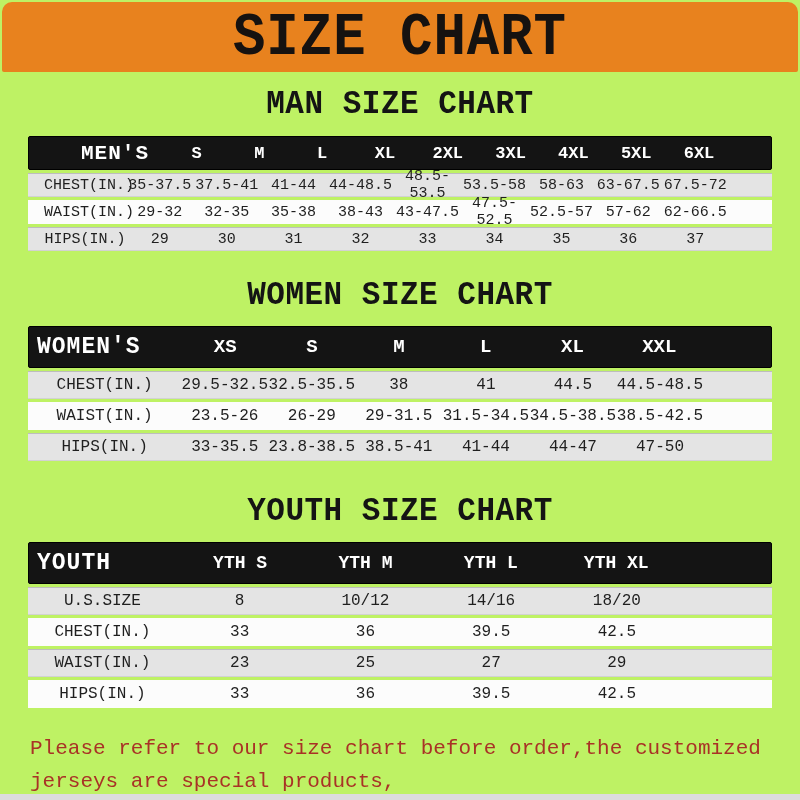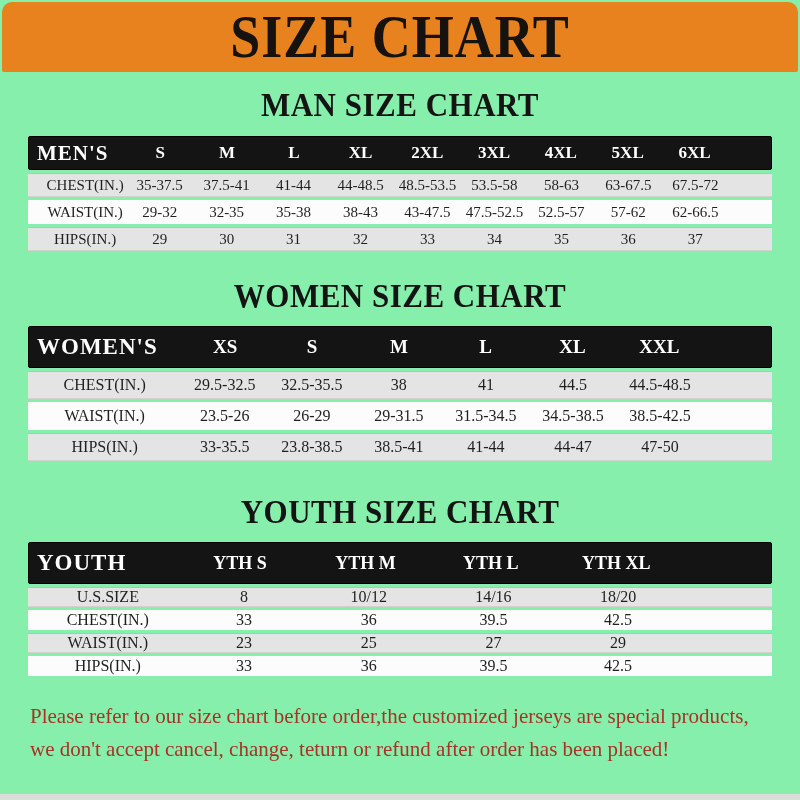--- a/index.html
+++ b/index.html
@@ -1,22 +1,22 @@
 <!DOCTYPE html>
 <html><head>
 <meta charset="utf-8">
 <style>
   * { box-sizing: border-box; margin: 0; padding: 0; }
   html, body { background: #ffffff; }
   .page {
     position: relative;
     width: 800px;
     height: 800px;
-    background: #86efac;
-    font-family: Liberation Serif, serif;
+    background: #bef264;
+    font-family: Liberation Mono, monospace;
     overflow: hidden;
   }
   
   .banner {
     height: 70px;
     margin: 2px 2px 0 2px;
     background: #E8821E;
     border-radius: 10px 10px 2px 2px;
     display: flex;
     align-items: center;
@@ -46,21 +46,21 @@
   .size-table { margin: 14px 28px 0 28px; }
   .t-women { margin-top: 13px; }
   .t-youth { margin-top: 13px; }
   .trow { display: flex; align-items: center; width: 100%; }
   .thead {
     background: #141414;
     color: #ffffff;
     border: 1px solid #000000;
     border-radius: 2px;
   }
-  .t-men   .thead { height: 34px; }
+  .t-men   .thead { height: 34px; padding-left: 44px; }
   .t-women .thead { height: 42px; }
   .t-youth .thead { height: 42px; }
   .hlabel {
     font-weight: bold;
     letter-spacing: 1px;
     padding-left: 8px;
     text-align: left;
     flex-shrink: 0;
   }
   .t-men   .hlabel { font-size: 21px; }
@@ -72,21 +72,21 @@
     flex-shrink: 0;
   }
   .t-men   .hcol { font-size: 17px; }
   .t-women .hcol { font-size: 19px; }
   .t-youth .hcol { font-size: 18px; }
   .drow { margin-top: 3px; }
   .drow.odd  { background: #E4E4E4; border-top: 1px solid #bdbdbd; border-bottom: 1px solid #d2d2d2; }
   .drow.even { background: #FCFCFC; }
   .t-men   .drow { height: 24px; }
   .t-women .drow { height: 28px; }
-  .t-youth .drow { height: 20px; padding-left: 6px; }
+  .t-youth .drow { height: 28px; }
   .rlabel, .val {
     text-align: center;
     color: #1f1f1f;
     flex-shrink: 0;
   }
   .t-men   .rlabel, .t-men   .val { font-size: 15px; }
   .t-women .rlabel, .t-women .val { font-size: 16px; }
   .t-youth .rlabel, .t-youth .val { font-size: 16px; }
   .t-men .rlabel { padding-left: 16px; }
   

